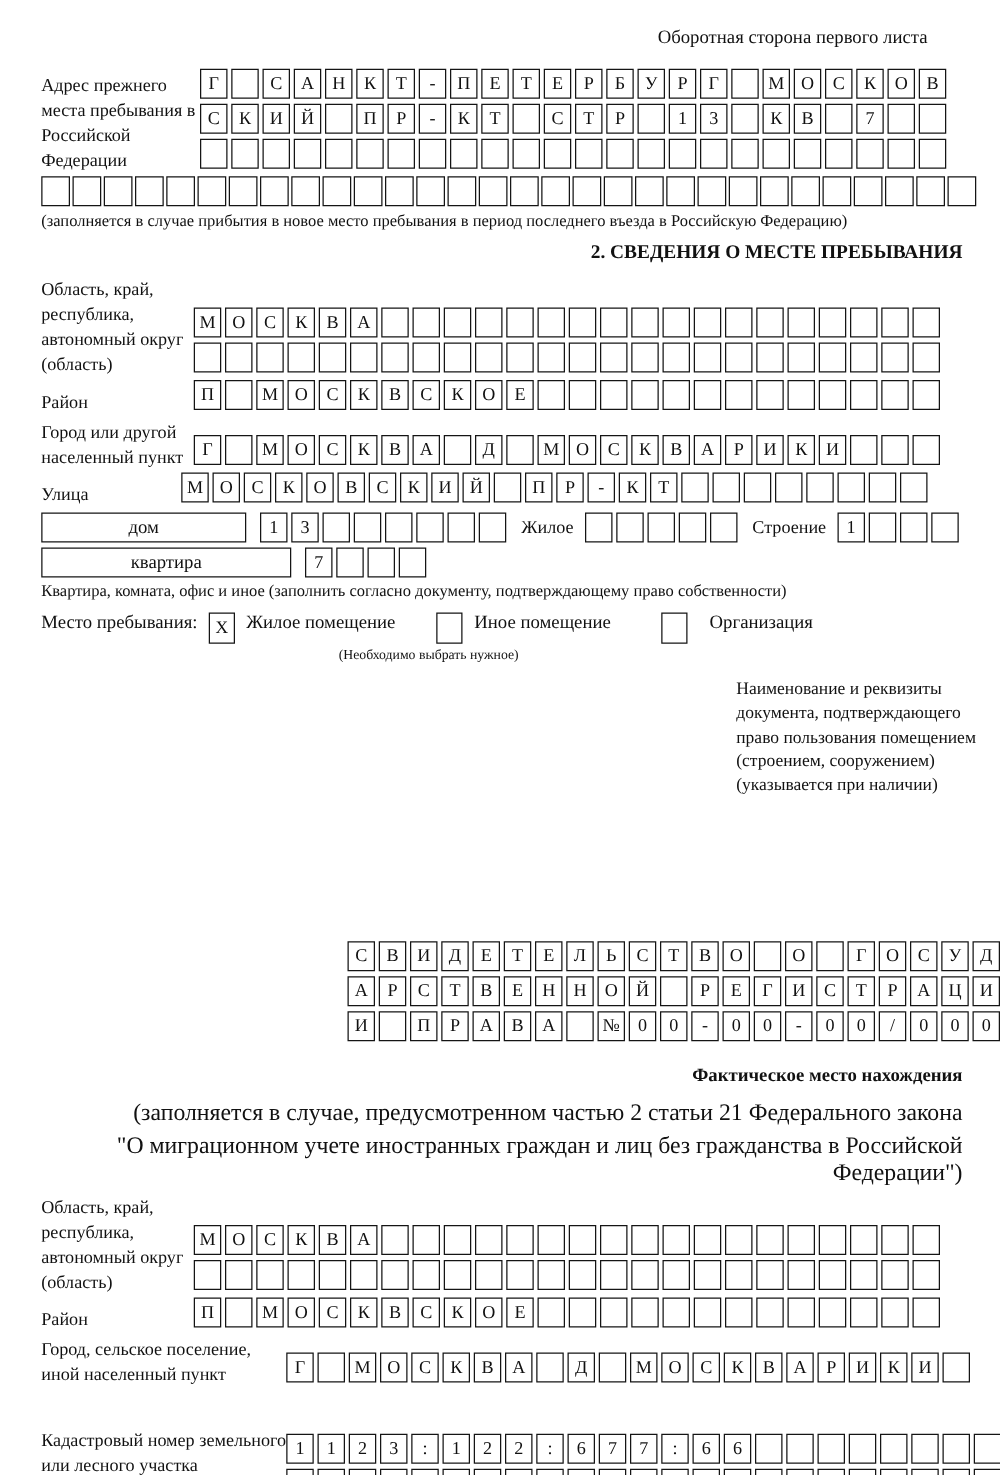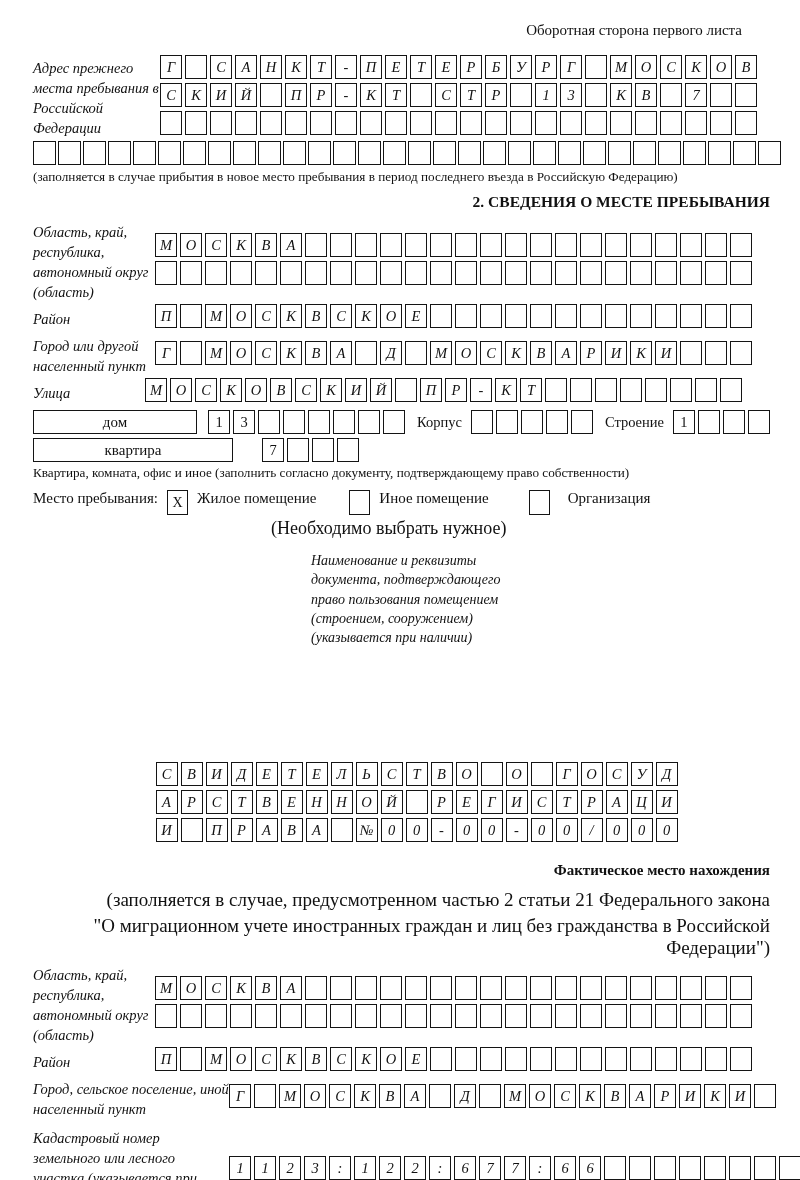--- a/index.html
+++ b/index.html
@@ -8,21 +8,21 @@
     font-family:"Liberation Serif", serif;
     color:#111;
   }
   .page { padding:6px 0 0 33px; box-sizing:border-box; }
 
   .header-note {
     text-align:right; padding-right:58px;
     font-size:15px; margin-top:16px; margin-bottom:16px;
   }
 
-  .block { display:flex; align-items:center; margin-bottom:2px;font-style:italic; }
+  .block { display:flex; align-items:flex-end; margin-bottom:2px; }
   .label { font-size:14.5px; line-height:1.38; padding-top:2px; }
   .w127 { width:127px; flex:0 0 127px; }
   .w122 { width:122px; flex:0 0 122px; }
   .w112 { width:112px; flex:0 0 112px; }
   .w210 { width:211px; flex:0 0 211px; font-size:14px; }
   .w196 { width:196px; flex:0 0 196px; }
 
   .rows { display:block; }
   .cellrow { display:flex; gap:3px; margin-bottom:4px; }
   .cell {
@@ -42,30 +42,30 @@
     margin:8px 30px 9px 0;
   }
 
   .house-row { display:flex; align-items:center; gap:3px; margin:4px 0 3px 0; }
   .widebox {
     border:1.6px solid #141414; height:22px;
     display:flex; align-items:center; justify-content:center;
     font-size:15px;
   }
   .wb-dom { width:162px; flex:0 0 162px; margin-right:8px; }
-  .wb-kv  { width:198px; flex:0 0 198px; margin-right:26px; }
+  .wb-kv  { width:198px; flex:0 0 198px; margin-right:8px; }
   .inline-lbl { font-size:14.5px; margin:0 6px 0 9px; white-space:nowrap; }
 
   .stay-row { display:flex; align-items:flex-start; font-size:15px; margin-top:9px; }
   .checkbox {
     width:19px; height:23px; border:1.6px solid #141414;
     display:flex; align-items:center; justify-content:center;
     font-size:14px; margin:0 9px;
   }
-  .stay-note { font-size:18px; margin:3px 0 8px 238px; }
+  .stay-note { font-size:11px; margin:3px 0 8px 238px; }
 
   .doc-block { margin-top:10px;flex-direction:column; }
 
   .subsection-title {
     text-align:right; font-weight:bold; font-size:15px;
     margin:16px 30px 10px 0;
   }
   .sub-caption { text-align:right; font-size:19px; margin:0 30px 4px 0; }
   .sub-caption:last-of-type { margin-bottom:8px; }
 
@@ -359,21 +359,21 @@
     <div class="cellrow" style="margin-bottom:0">
         <div class="cell">1</div>
         <div class="cell">3</div>
         <div class="cell"></div>
         <div class="cell"></div>
         <div class="cell"></div>
         <div class="cell"></div>
         <div class="cell"></div>
         <div class="cell"></div>
       </div>
-    <span class="inline-lbl">Корпус</span>
+    <span class="inline-lbl">Жилое</span>
     <div class="cellrow" style="margin-bottom:0">
         <div class="cell"></div>
         <div class="cell"></div>
         <div class="cell"></div>
         <div class="cell"></div>
         <div class="cell"></div>
       </div>
     <span class="inline-lbl">Строение</span>
     <div class="cellrow" style="margin-bottom:0">
         <div class="cell">1</div>

